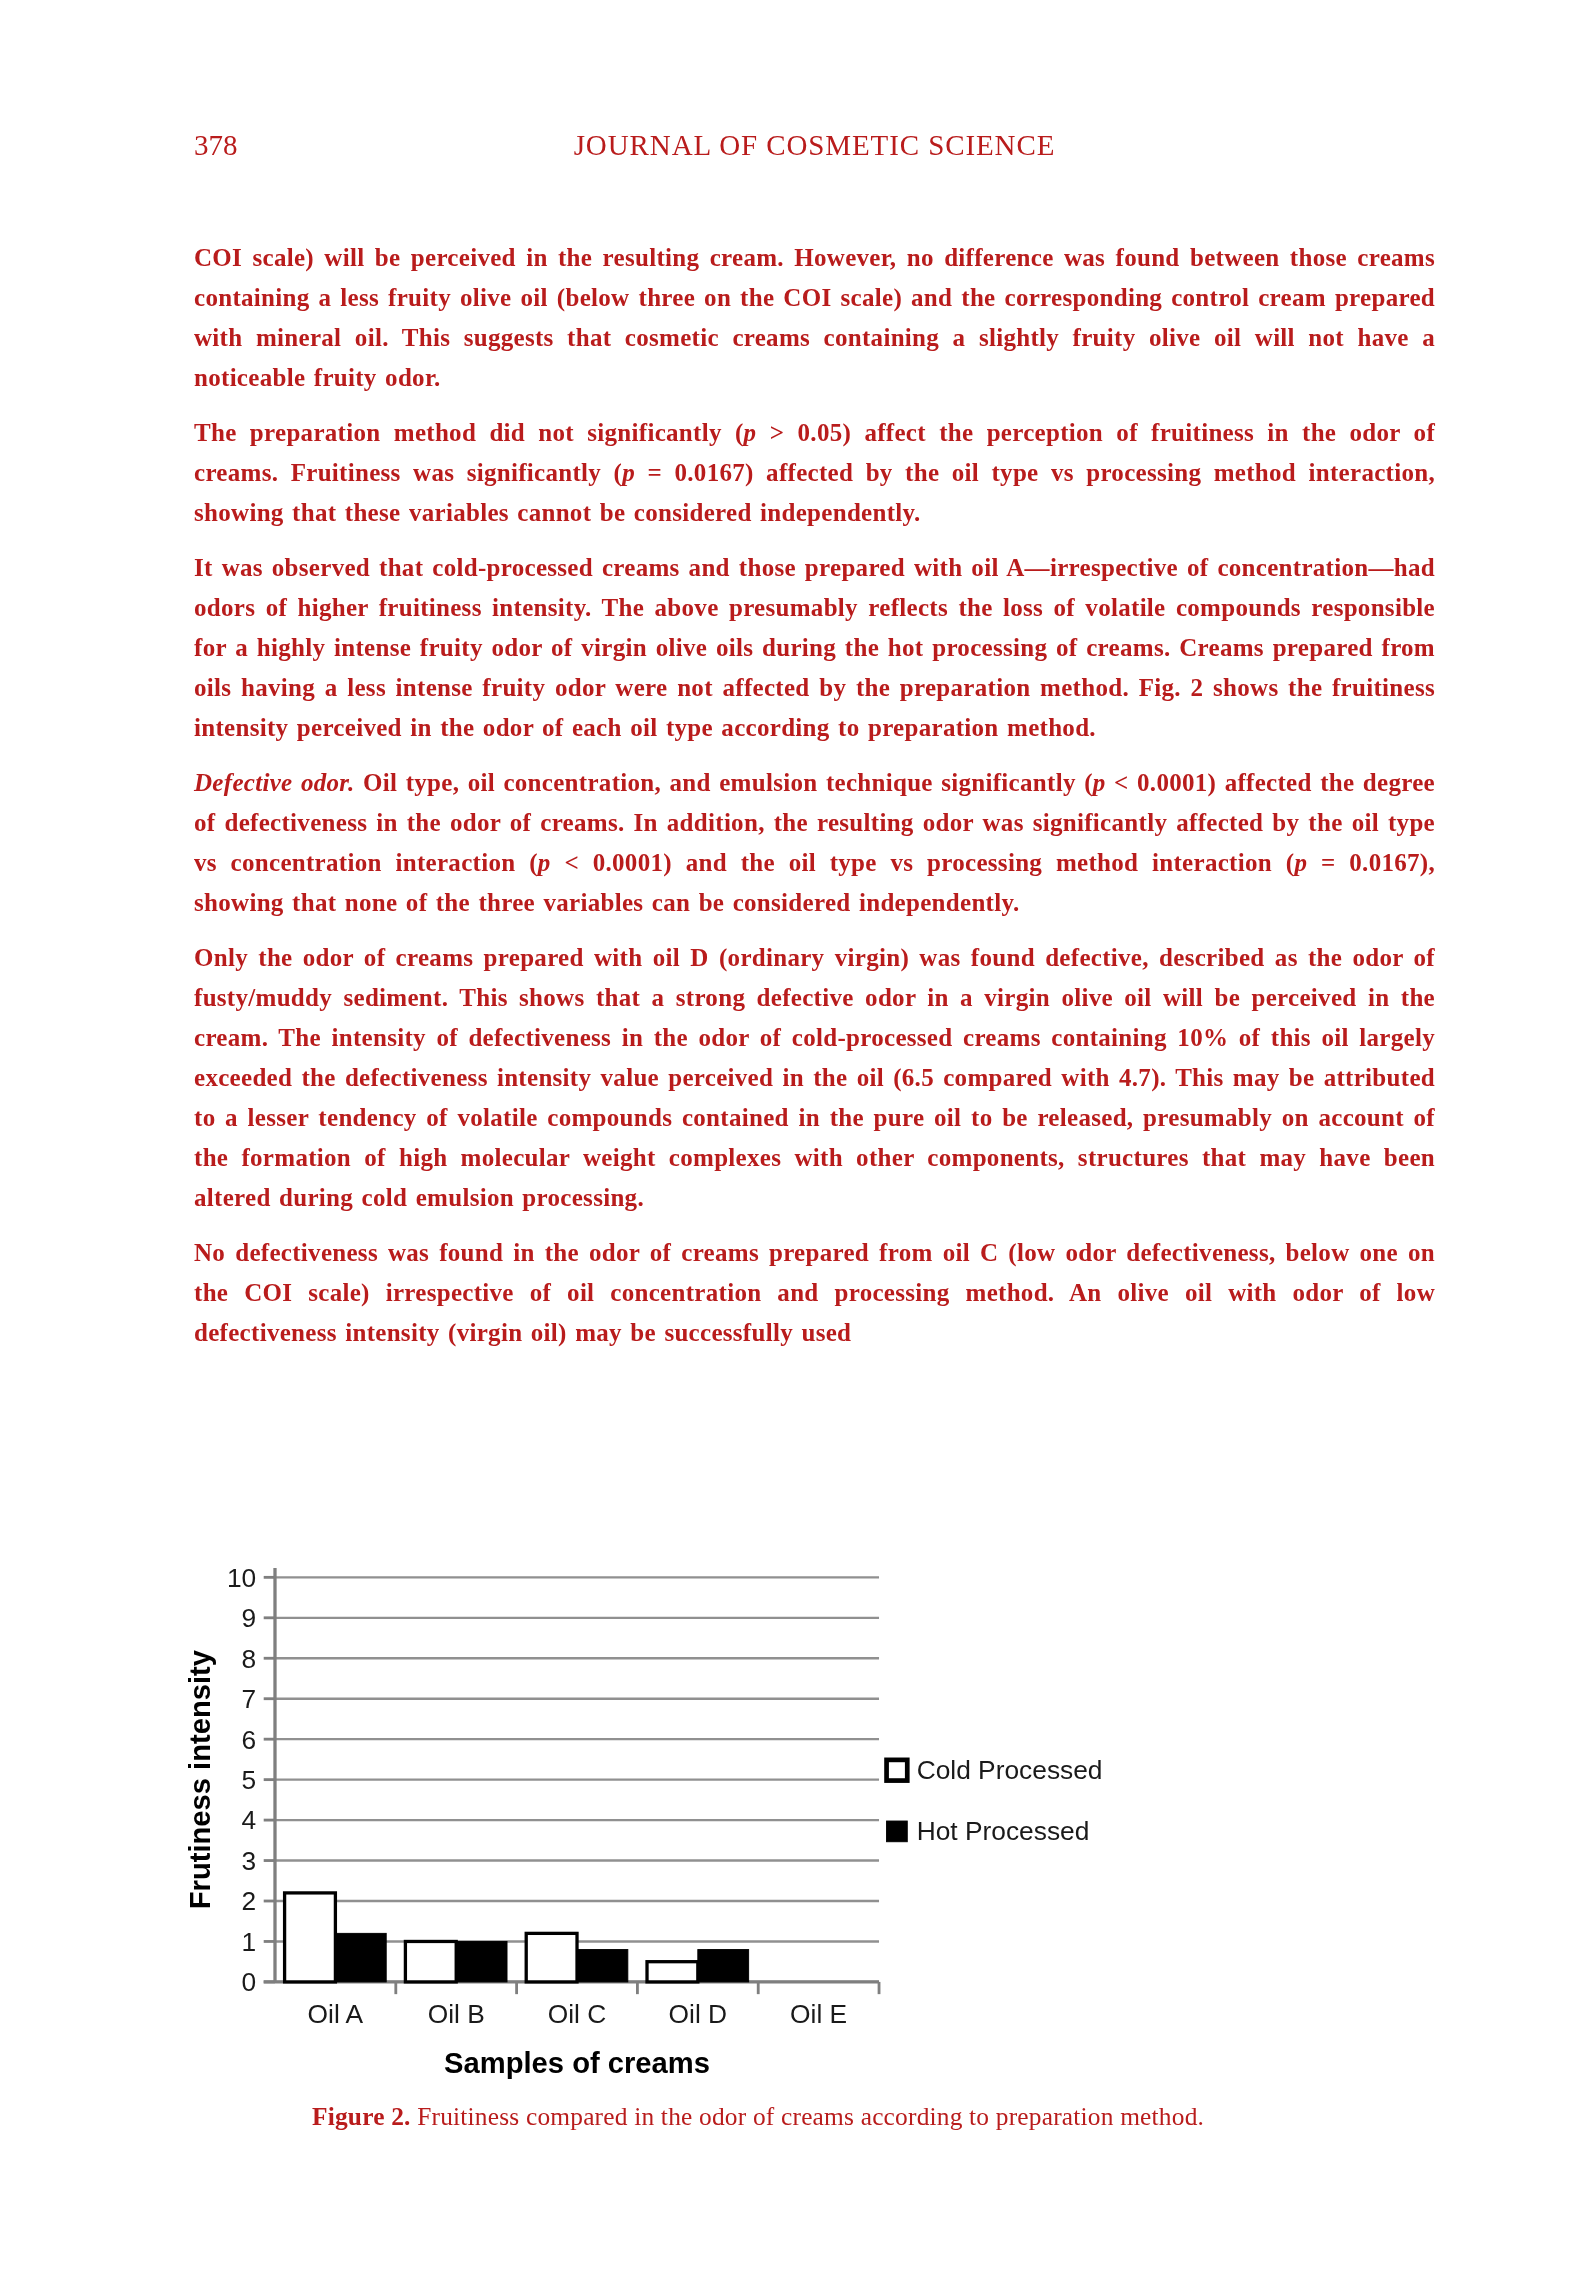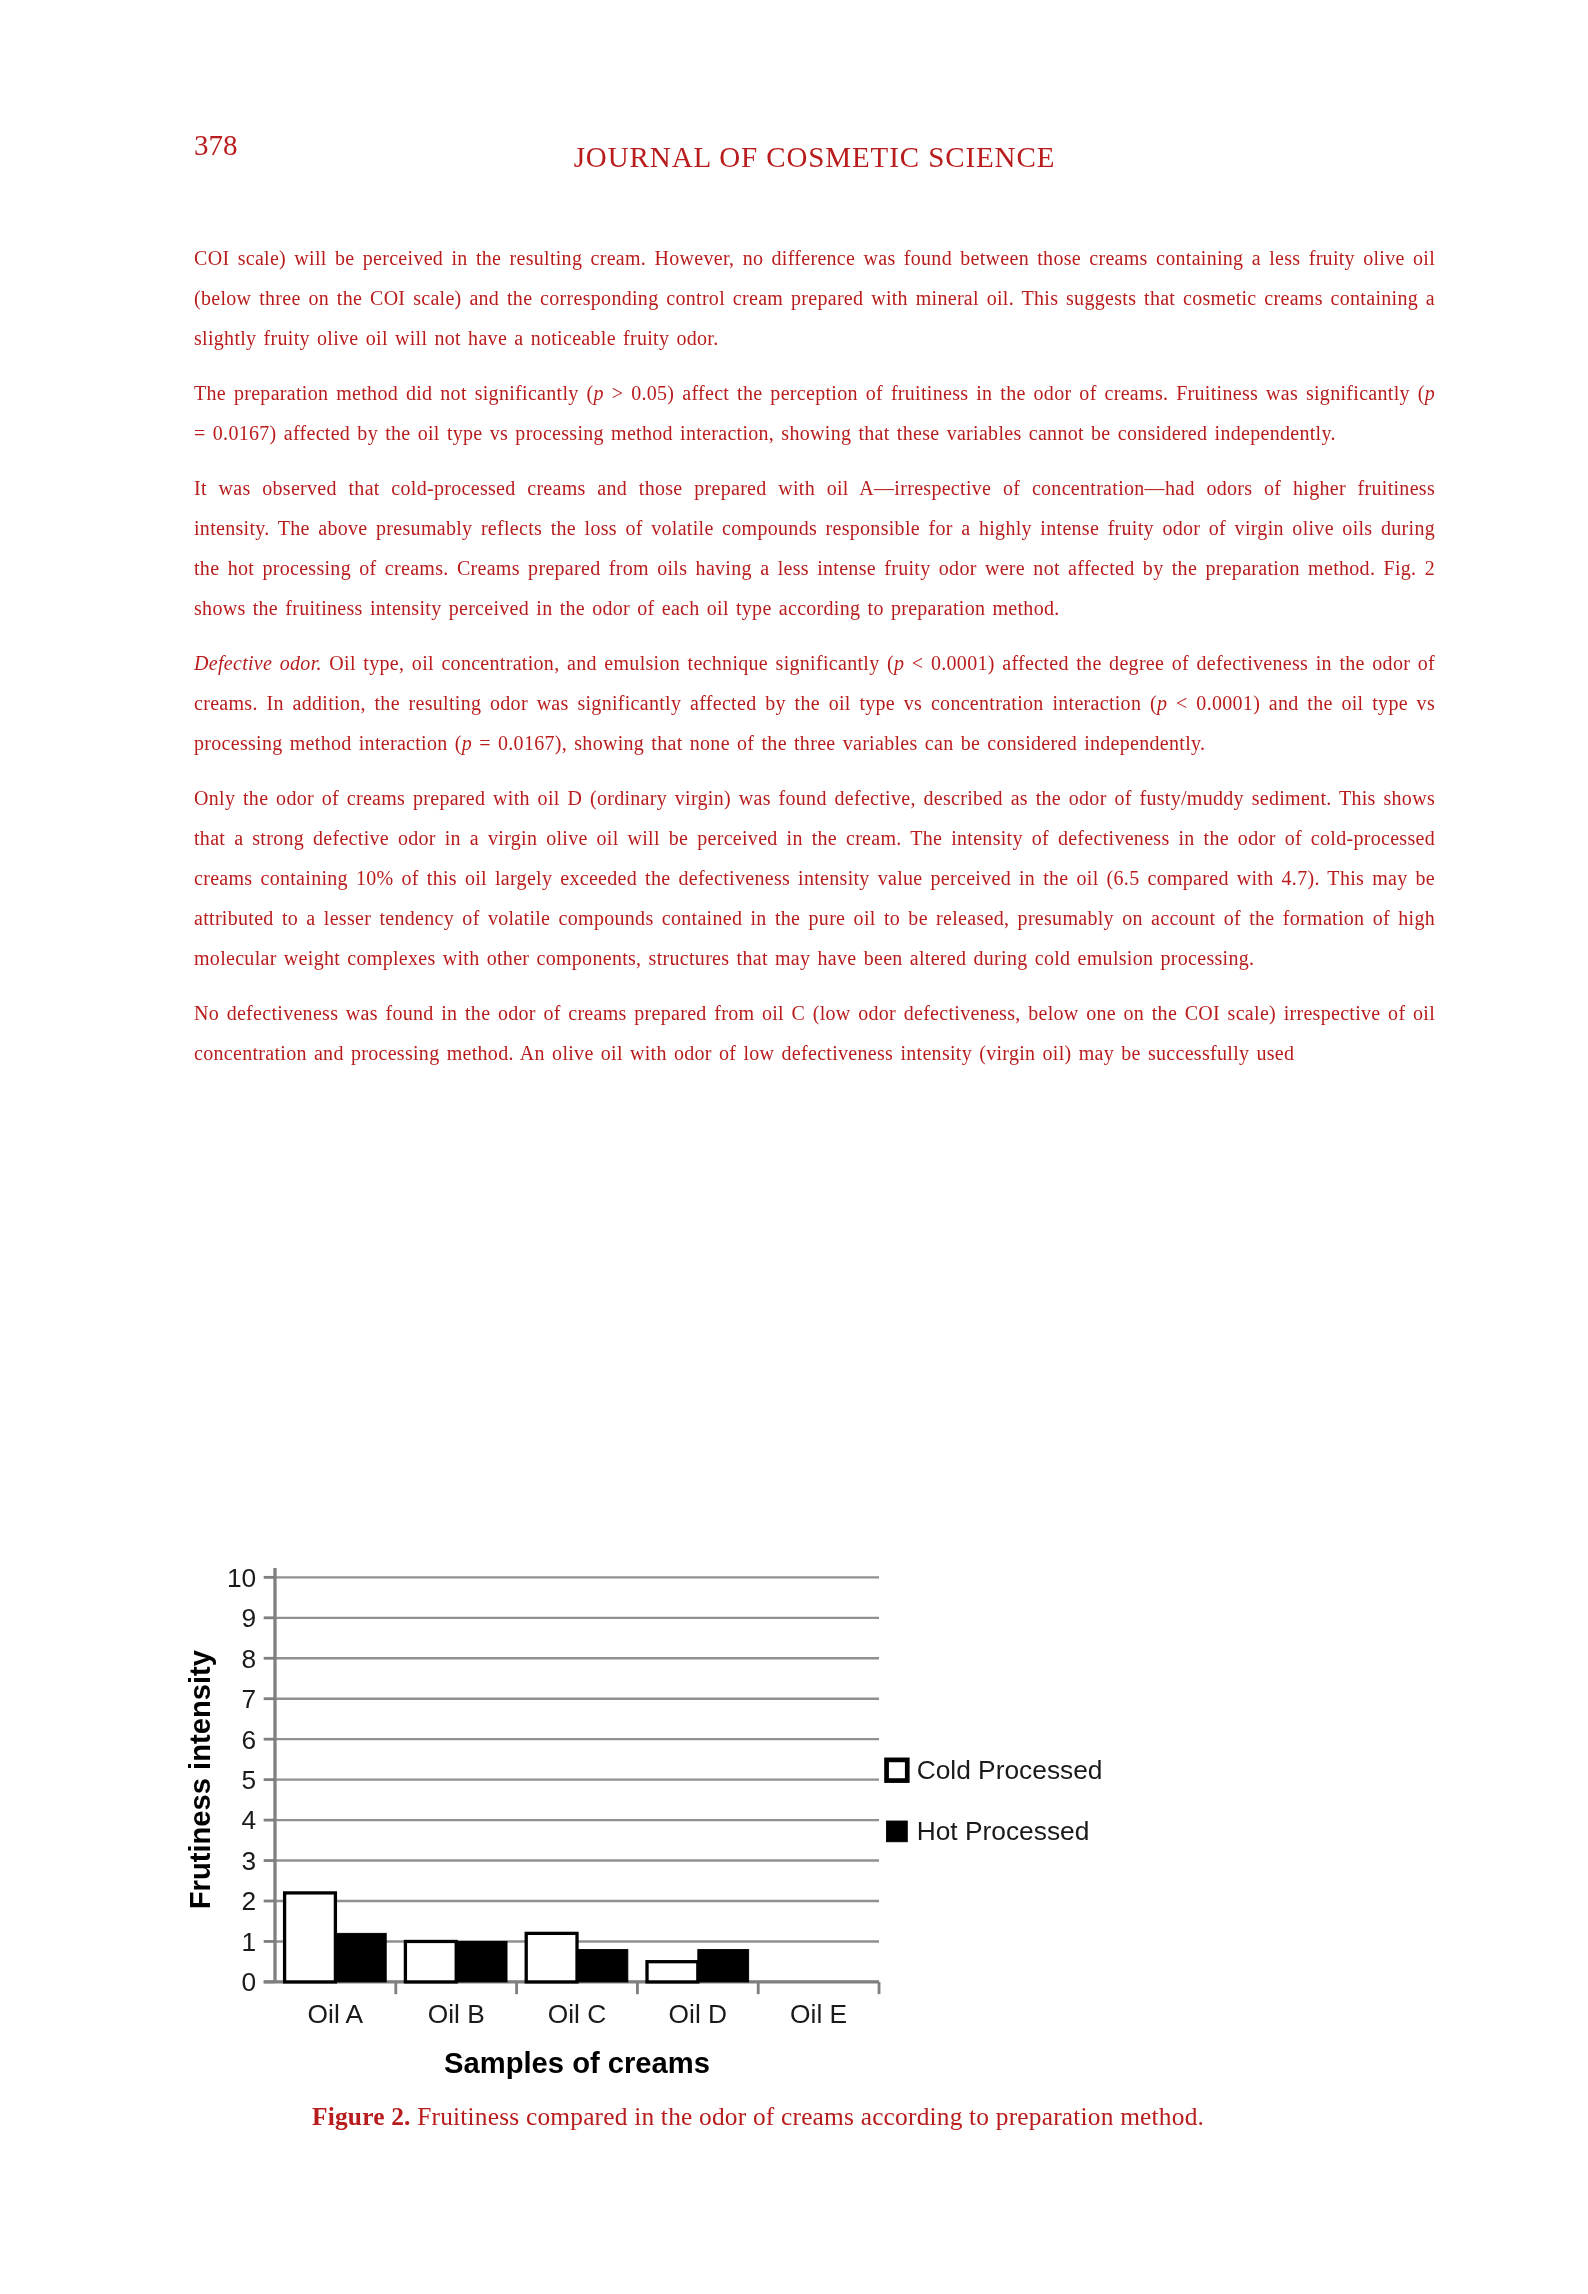--- a/index.html
+++ b/index.html
@@ -14,32 +14,33 @@
     padding-left:20px;
   }
   .runhead{
     position:relative;
     margin:129px 174px 0 174px;
     height:38px;
     font-size:29px;
   }
   .pagenum{position:absolute;left:0;top:0;}
   .jtitle{
-    position:absolute;left:0;right:0;top:12px;
+    position:absolute;left:0;right:0;top:0;
     text-align:center;
     letter-spacing:0.9px;
   }
   .bodytext{
     margin:71px 174px 0 174px;
     height:1266px;
     text-align:justify;
-    font-size:20px;
+    font-size:25px;
     line-height:40px;
     letter-spacing:0.3px;
     word-spacing:1.9px;
+    font-weight:bold;
   }
   .bodytext p{margin:0 0 15px 0;}
   .bodytext .it{font-style:italic;}
   figure{margin:0;padding:0;}
   .chart-wrap{margin:47px 0 0 165px;}
   .chart-svg text{font-family:"Liberation Sans", sans-serif;}
   figcaption{
     margin:5.6px 174px 0 292px;
     font-size:25.4px;
     letter-spacing:0.2px;

